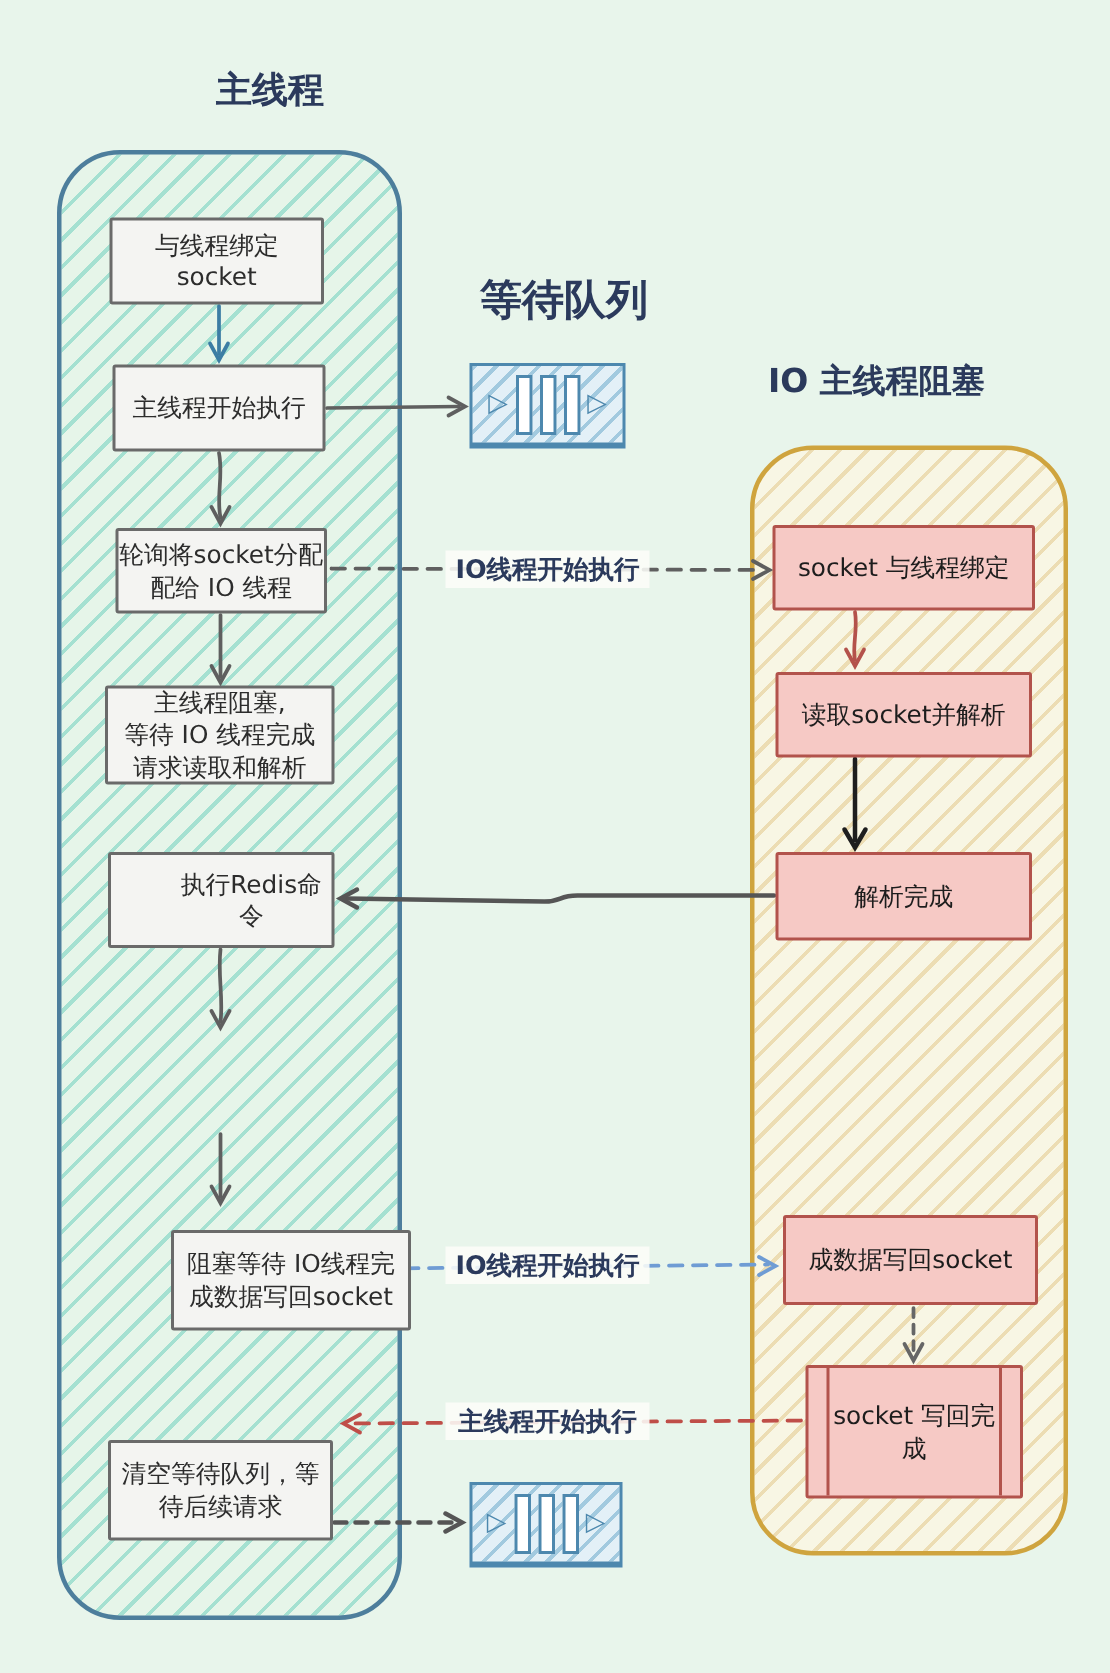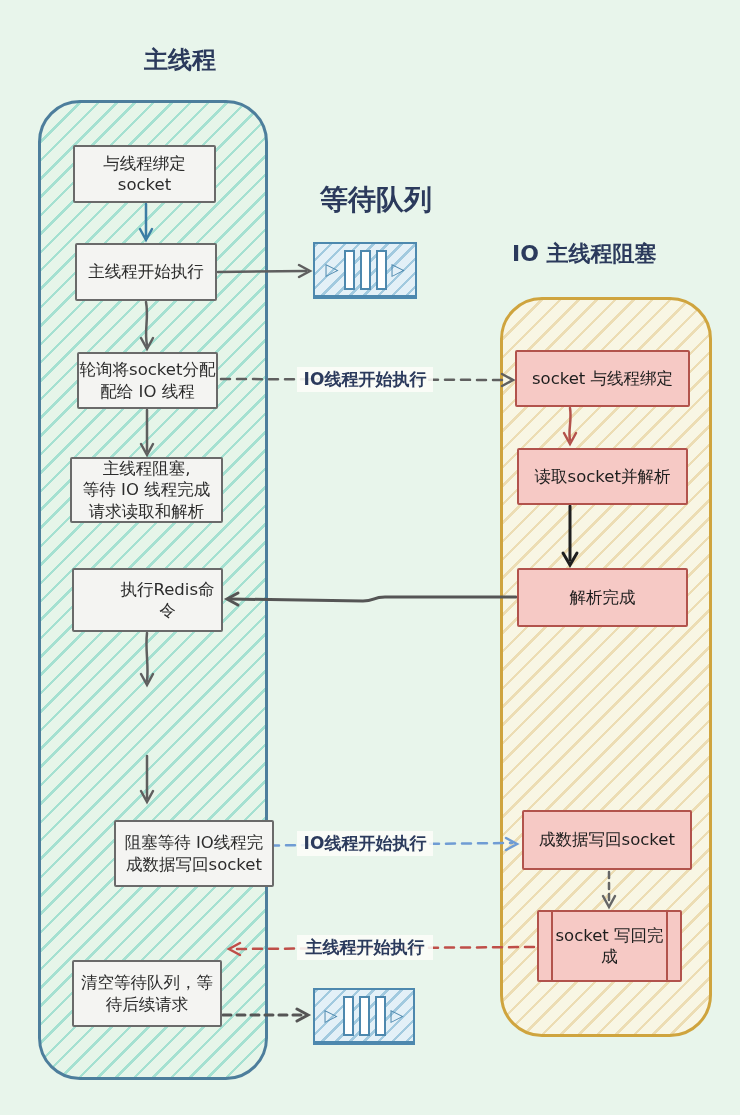--- a/index.html
+++ b/index.html
@@ -135,21 +135,21 @@
   <div class="gbox" style="left:72px;top:568px;width:151px;height:64px;padding-left:40px;">执行Redis命令</div>
   <div class="gbox" style="left:72px;top:820px;width:160px;height:67px;margin-left:42px;">阻塞等待 IO线程完
 成数据写回socket</div>
   <div class="gbox" style="left:72px;top:960px;width:150px;height:67px;">清空等待队列，等
 待后续请求</div>
 
   <div class="rbox" style="left:515px;top:350px;width:175px;height:57px;">socket 与线程绑定</div>
   <div class="rbox" style="left:517px;top:448px;width:171px;height:57px;">读取socket并解析</div>
   <div class="rbox" style="left:517px;top:568px;width:171px;height:59px;">解析完成</div>
   <div class="rbox" style="left:522px;top:810px;width:170px;height:60px;">成数据写回socket</div>
-  <div class="rbox" style="left:537px;top:910px;width:145px;height:72px;">
+  <div class="rbox" style="left:537px;top:910px;width:145px;height:89px;">
     <span class="inner-bar" style="left:12px;"></span>
     <span class="inner-bar" style="right:12px;"></span>
     <span>socket 写回完
 成</span>
   </div>
 
   <div class="queue-icon" style="left:313px;top:242px;width:104px;height:57px;">
     <span class="queue-tri">▷</span>
     <span class="queue-bar"></span>
     <span class="queue-bar"></span>

